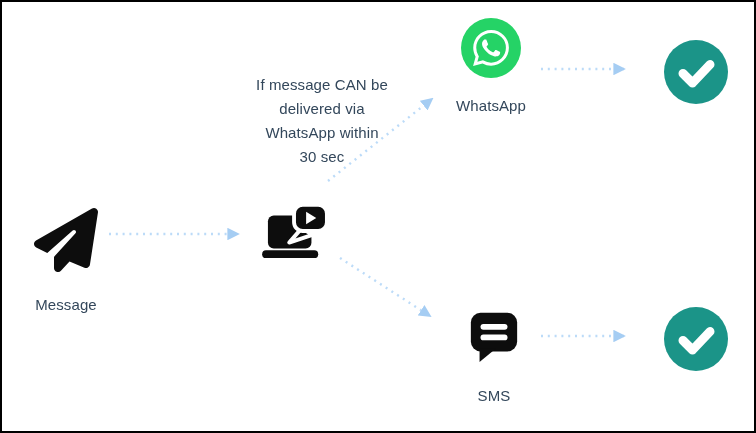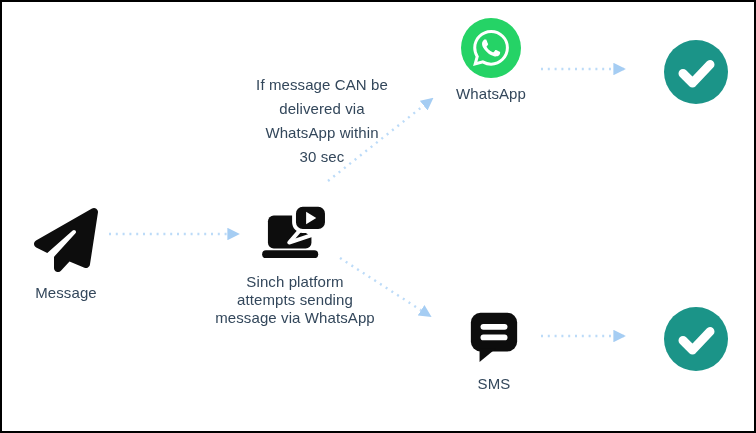--- a/index.html
+++ b/index.html
@@ -15,21 +15,21 @@
     position:relative;
     width:756px;height:433px;
     box-sizing:border-box;
     background:#ffffff;
     border:2px solid #000;
     overflow:hidden;
     font-family:"Liberation Sans", sans-serif;
   }
   .edges{position:absolute;left:0;top:0;width:752px;height:429px;pointer-events:none;}
   .edge{stroke:var(--arrow);stroke-width:2.4;stroke-dasharray:2 4.8;fill:none;}
-  .node{position:absolute;display:flex;flex-direction:column;align-items:center;text-align:center;}
+  .node{position:absolute;display:flex;flex-direction:column;align-items:center;text-align:center;gap:12px;}
   .node .label{
     margin-top:10px;font-size:15px;color:var(--text);
     white-space:pre-line;line-height:18px;font-weight:500;letter-spacing:.1px;
   }
   .node-message{left:8px;top:206px;width:112px;}
   .node-message .label{margin-top:8px;}
   .node-sinch{left:213px;top:201px;width:160px;}
   .node-sinch .label{margin-top:8px;}
   .node-whatsapp{left:429px;top:16px;width:120px;}
   .node-whatsapp .label{margin-top:7px;}
@@ -80,23 +80,20 @@
   <div class="node node-sinch">
     <span>
       <svg width="68" height="58" viewBox="0 0 70 60">
         <rect x="7" y="13" width="45" height="34" rx="6" fill="#0d0d0d"></rect>
         <rect x="1" y="49" width="58" height="8" rx="4" fill="#0d0d0d"></rect>
         <polygon points="42,26 29,41 53,33" fill="#0d0d0d" stroke="#ffffff" stroke-width="4" stroke-linejoin="round"></polygon>
         <rect x="34" y="2" width="34" height="27" rx="9" fill="#0d0d0d" stroke="#ffffff" stroke-width="4"></rect>
         <polygon points="46.5,9 46.5,22 57,15.5" fill="#ffffff"></polygon>
       </svg>
     </span>
-    <span class="label">Sinch platform
-attempts sending
-message via WhatsApp</span>
   </div>
 
   <div class="node node-whatsapp">
     <span class="wa-circle">
       <svg width="36" height="36" viewBox="0 0 24 24">
         <path fill="#ffffff" d="M17.472 14.382c-.297-.149-1.758-.867-2.03-.967-.273-.099-.471-.148-.67.15-.197.297-.767.966-.94 1.164-.173.199-.347.223-.644.075-.297-.15-1.255-.463-2.39-1.475-.883-.788-1.48-1.761-1.653-2.059-.173-.297-.018-.458.13-.606.134-.133.298-.347.446-.52.149-.174.198-.298.298-.497.099-.198.05-.371-.025-.52-.075-.149-.669-1.612-.916-2.207-.242-.579-.487-.5-.669-.51-.173-.008-.371-.01-.57-.01-.198 0-.52.074-.792.372-.272.297-1.04 1.016-1.04 2.479 0 1.462 1.065 2.875 1.213 3.074.149.198 2.096 3.2 5.077 4.487.709.306 1.262.489 1.694.625.712.227 1.36.195 1.871.118.571-.085 1.758-.719 2.006-1.413.248-.694.248-1.289.173-1.413-.074-.124-.272-.198-.57-.347m-5.421 7.403h-.004a9.87 9.87 0 01-5.031-1.378l-.361-.214-3.741.982.998-3.648-.235-.374a9.86 9.86 0 01-1.51-5.26c.001-5.45 4.436-9.884 9.888-9.884 2.64 0 5.122 1.03 6.988 2.898a9.825 9.825 0 012.893 6.994c-.003 5.45-4.437 9.885-9.885 9.885m8.413-18.297A11.815 11.815 0 0012.05 0C5.495 0 .16 5.335.157 11.892c0 2.096.547 4.142 1.588 5.945L.057 24l6.305-1.654a11.882 11.882 0 005.683 1.448h.005c6.554 0 11.89-5.335 11.893-11.893a11.821 11.821 0 00-3.48-8.413z"></path>
       </svg>
     </span>
     <span class="label">WhatsApp</span>
   </div>

